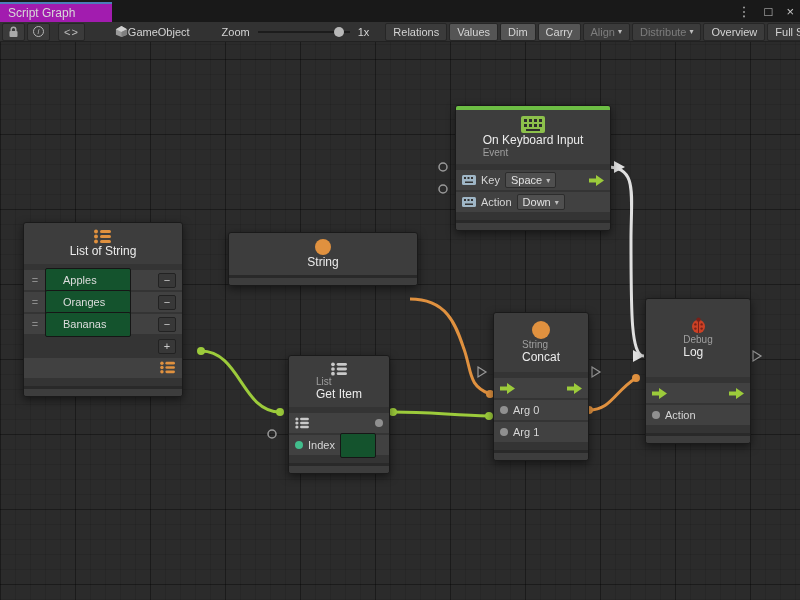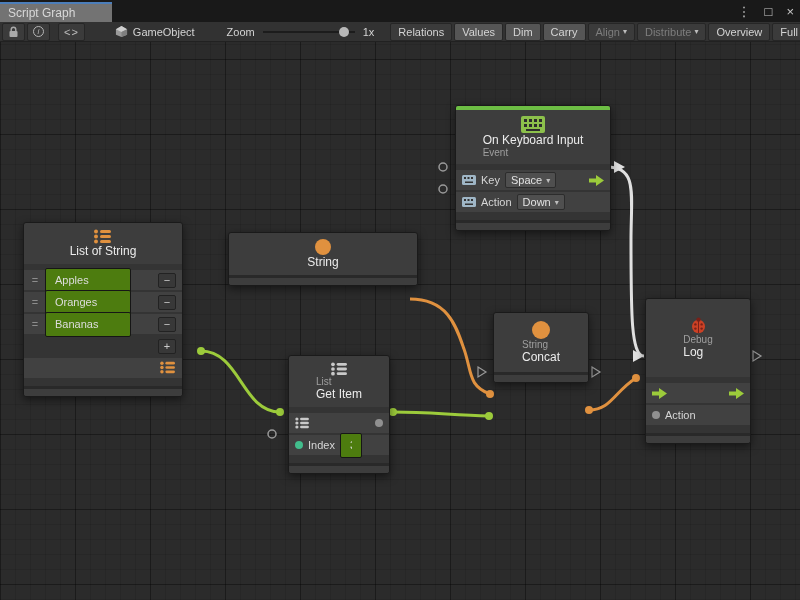--- a/index.html
+++ b/index.html
@@ -1,39 +1,39 @@
 <!DOCTYPE html>
 <html><head>
 <meta charset="utf-8">
 <style>
   * { margin:0; padding:0; box-sizing:border-box; }
   html,body { width:800px; height:600px; overflow:hidden; background:#191919;
               font-family:"Liberation Sans", sans-serif; -webkit-font-smoothing:antialiased; }
 
   
   .titlebar { position:relative; height:22px; background:#191919; display:flex; align-items:flex-end; }
-  .tab { height:20px; width:112px; background:#737373; border-top:2px solid #4c7eba;
+  .tab { height:20px; width:112px; background:#a21caf; border-top:2px solid #4c7eba;
          display:flex; align-items:center; padding-left:8px; color:#d8d8d8; font-size:12px; }
   .win-controls { position:absolute; right:4px; top:0; height:22px; display:flex; align-items:center; gap:10px;
                   color:#c8c8c8; font-size:13px; }
   .wbtn { cursor:default; padding:0 2px; }
 
   
   .toolbar { height:20px; background:#323232; border-bottom:1px solid #212121;
              display:flex; align-items:center; color:#d4d4d4; font-size:11px; white-space:nowrap; overflow:hidden; }
   .tbtn { height:18px; margin:0 0 0 2px; padding:0 7px; display:flex; align-items:center; gap:3px;
           background:#3b3b3b; border:1px solid #262626; border-radius:2px; color:#d4d4d4;
           font-size:11px; font-family:inherit; }
   .tbtn.active { background:#555555; }
   .tbtn.disabled { color:#7d7d7d; }
   .tbtn.icon-btn { padding:0 5px; }
   .sep { width:1px; height:14px; background:#242424; margin:0 3px; }
   .info-circle { display:inline-block; width:11px; height:11px; border:1px solid #b5b5b5; border-radius:50%;
                  color:#b5b5b5; font-size:8px; line-height:10px; text-align:center; font-style:italic; }
-  .gameobject { display:flex; align-items:center; gap:5px; margin-left:30px; }
+  .gameobject { display:flex; align-items:center; margin-left:30px; }
   .zoom-group { display:flex; align-items:center; gap:8px; margin-left:32px; }
   .slider { position:relative; width:92px; height:14px; }
   .slider .track { position:absolute; left:0; right:0; top:6px; height:2px; background:#1c1c1c; }
   .slider .knob { position:absolute; left:76px; top:2px; width:10px; height:10px; border-radius:50%; background:#b8b8b8; }
   .btn-cluster { display:flex; align-items:center; margin-left:14px; }
 
   
   .canvas { position:relative; width:800px; height:558px; background-color:#2b2b2b;
     background-image:
       linear-gradient(rgba(0,0,0,0.30) 1px, transparent 1px),
@@ -54,22 +54,22 @@
   .node-body { padding:4px 0 6px 0; background:#343434; }
   .port-row { position:relative; display:flex; align-items:center; gap:5px; height:20px; margin:2px 0;
               padding:0 6px; background:#414141; font-size:11px; color:#d6d6d6; }
   .node-footer { height:10px; background:#3d3d3d; border-top:3px solid #292929; border-radius:0 0 3px 3px; }
   .dot { width:8px; height:8px; border-radius:50%; flex:0 0 auto; }
   .dot.gray { background:#909090; }
   .dot.teal { background:#42bd8c; }
   .dot.orange { background:#e0913f; }
   .flow-arrow { display:flex; align-items:center; flex:0 0 auto; }
   .ml-auto { margin-left:auto; }
-  .nfield { background:#4d7c0f; border:1px solid #161616; border-radius:2px; color:#dddddd;
-            font-size:11px; font-family:inherit; height:25px; padding:0 9px; }
+  .nfield { background:#14532d; border:1px solid #161616; border-radius:2px; color:#dddddd;
+            font-size:11px; font-family:inherit; height:25px; padding:0 17px; }
   .dropdown { display:flex; align-items:center; gap:4px; background:#4f4f4f; border:1px solid #2c2c2c;
               border-radius:2px; height:16px; padding:0 5px; font-size:11px; color:#e2e2e2; }
   .dd { font-size:8px; color:#bdbdbd; }
   .handle { color:#8d8d8d; font-size:11px; width:10px; text-align:center; flex:0 0 auto; }
   .sq { width:18px; height:15px; background:#383838; border:1px solid #222222; border-radius:2px;
         color:#cccccc; font-size:11px; line-height:12px; text-align:center; padding:0; flex:0 0 auto; }
   .titles { display:flex; flex-direction:column; justify-content:center; }
   .circle-icon { border-radius:50%; background:#e0913f; flex:0 0 auto; }
 </style>
 </head>
@@ -330,20 +330,42 @@
   </div>
 
   <div class="node" style="left:493px; top:270px; width:96px;">
     <div class="node-header" style="padding:8px;">
       <span class="circle-icon" style="width:18px;height:18px;"></span>
       <div class="titles">
         <div class="node-cat">String</div>
         <div class="node-title">Concat</div>
       </div>
     </div>
+    <div class="node-body">
+      <div class="port-row">
+        <span class="flow-arrow">
+          <svg width="15" height="11" viewBox="0 0 15 11">
+              <path d="M0 3.5 h7 V0 l8 5.5 -8 5.5 V7.5 H0 Z" fill="#9ccb3b"></path>
+            </svg>
+        </span>
+        <span class="flow-arrow ml-auto">
+          <svg width="15" height="11" viewBox="0 0 15 11">
+              <path d="M0 3.5 h7 V0 l8 5.5 -8 5.5 V7.5 H0 Z" fill="#9ccb3b"></path>
+            </svg>
+        </span>
+      </div>
+      <div class="port-row">
+        <span class="dot gray"></span>
+        <span>Arg 0</span>
+      </div>
+      <div class="port-row">
+        <span class="dot gray"></span>
+        <span>Arg 1</span>
+      </div>
+    </div>
     <div class="node-footer"></div>
   </div>
 
   <div class="node" style="left:645px; top:256px; width:106px;">
     <div class="node-header" style="padding:18px;">
       <svg width="17" height="17" viewBox="0 0 17 17">
         <ellipse cx="8.5" cy="9.5" rx="6.5" ry="6.8" fill="#cc4125"></ellipse>
         <circle cx="8.5" cy="2.6" r="2.2" fill="#7a2018"></circle>
         <line x1="8.5" y1="3" x2="8.5" y2="16" stroke="#7a2018" stroke-width="1"></line>
         <circle cx="5.4" cy="7.4" r="1.2" fill="#7a2018"></circle>

